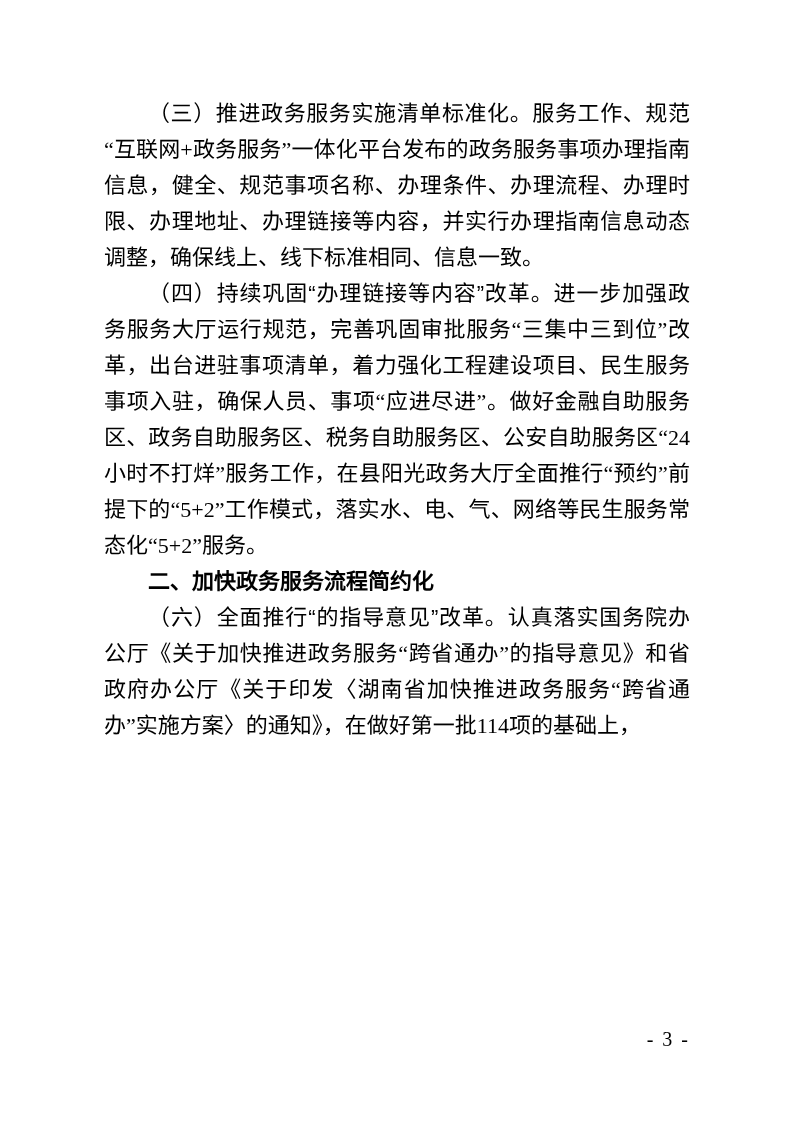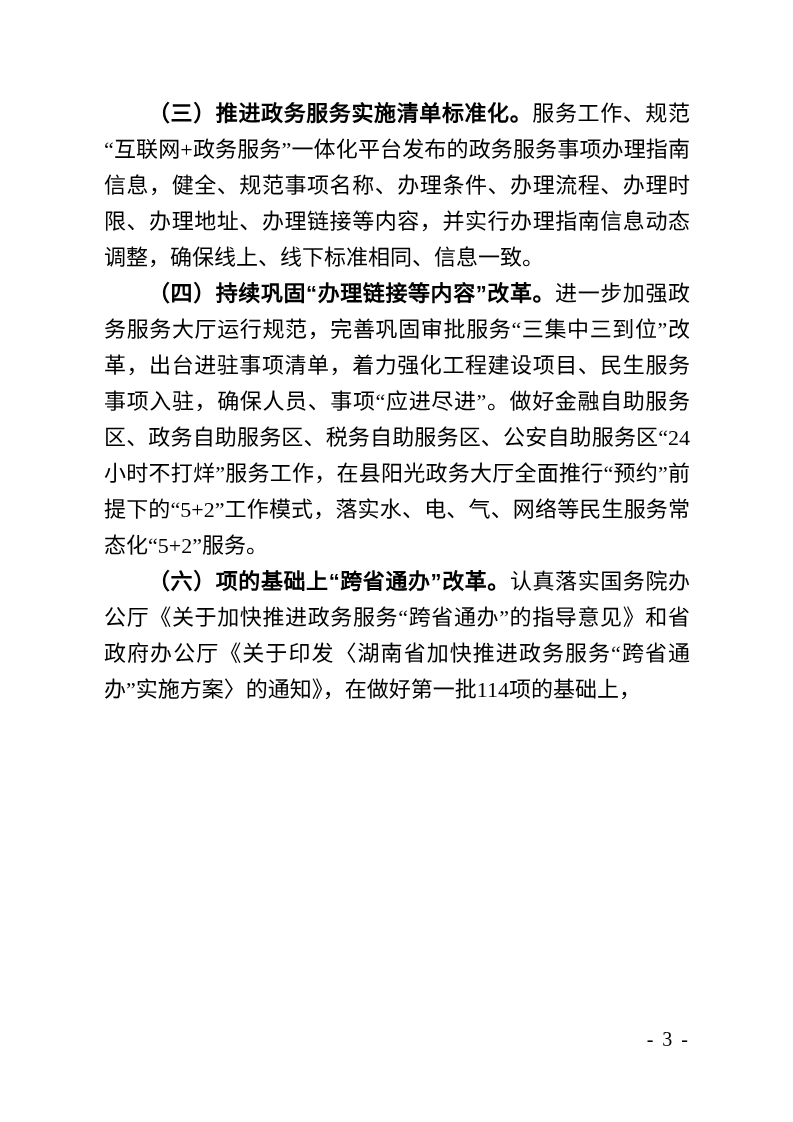--- a/index.html
+++ b/index.html
@@ -24,21 +24,21 @@
     font-size: 22px;
     line-height: 36px;
     text-align: justify;
   }
   p.para {
     margin: 0;
     padding: 0;
     text-indent: 2em;
   }
   .lead {
-    font-weight: 700;
+    font-weight: 400;
     font-family: "Liberation Sans", "DejaVu Sans", sans-serif;
   }
   .section-heading {
     margin: 0;
     padding: 0;
     text-indent: 2em;
     font-size: 22px;
     line-height: 36px;
     font-weight: 700;
     font-family: "Liberation Sans", "DejaVu Sans", sans-serif;
@@ -56,20 +56,21 @@
 </head>
 <body>
 
 <div class="page">
   <div class="content">
 
     <p class="para"><span class="lead">（三）推进政务服务实施清单标准化。</span><span>服务工作、规范“互联网+政务服务”一体化平台发布的政务服务事项办理指南信息，健全、规范事项名称、办理条件、办理流程、办理时限、办理地址、办理链接等内容，并实行办理指南信息动态调整，确保线上、线下标准相同、信息一致。</span></p>
 
     <p class="para"><span class="lead">（四）持续巩固“办理链接等内容”改革。</span><span>进一步加强政务服务大厅运行规范，完善巩固审批服务“三集中三到位”改革，出台进驻事项清单，着力强化工程建设项目、民生服务事项入驻，确保人员、事项“应进尽进”。做好金融自助服务区、政务自助服务区、税务自助服务区、公安自助服务区“24小时不打烊”服务工作，在县阳光政务大厅全面推行“预约”前提下的“5+2”工作模式，落实水、电、气、网络等民生服务常态化“5+2”服务。</span></p>
 
+    <p class="section-heading">二、加快政务服务流程简约化</p>
 
 
-    <p class="para"><span class="lead">（六）项的基础上“跨省通办”改革。</span><span>认真落实国务院办公厅《关于加快推进政务服务“跨省通办”的指导意见》和省政府办公厅《关于印发〈湖南省加快推进政务服务“跨省通办”实施方案〉的通知》，在做好第一批114项的基础上，</span></p>
+    <p class="para"><span class="lead">（六）全面推行“的指导意见”改革。</span><span>认真落实国务院办公厅《关于加快推进政务服务“跨省通办”的指导意见》和省政府办公厅《关于印发〈湖南省加快推进政务服务“跨省通办”实施方案〉的通知》，在做好第一批114项的基础上，</span></p>
 
   </div>
 
   <div class="page-number">- 3 -</div>
 </div>
 
 </body></html>

